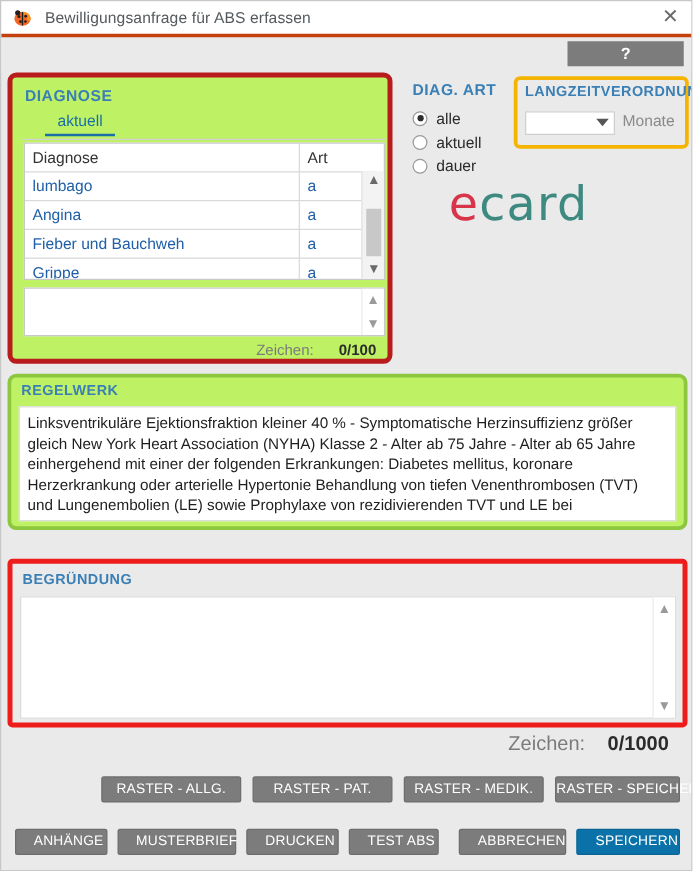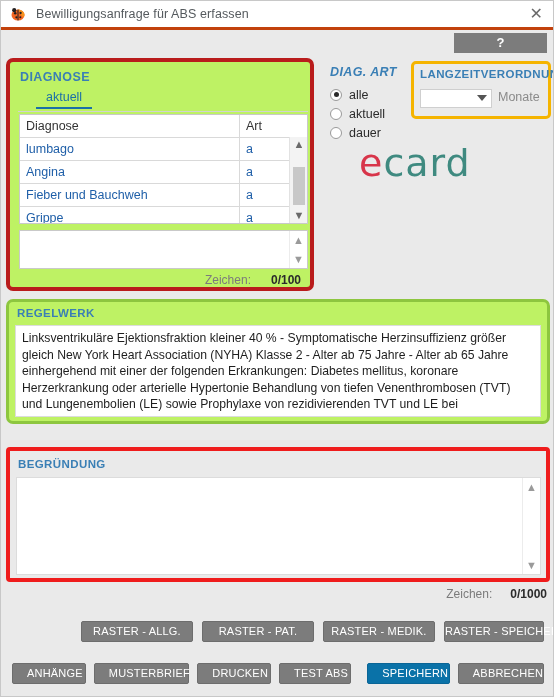--- a/index.html
+++ b/index.html
@@ -204,21 +204,21 @@
     font-weight: bold;
     margin-left: 20px;
   }
 
   
   .diagart {
     position: absolute;
     left: 329px; top: 64px;
     width: 76px;
   }
-  .diagart .hd { margin-bottom: 6px; font-style: italic; }
+  .diagart .hd { margin-bottom: 6px; }
   .radio-row {
     display: flex;
     align-items: center;
     height: 19px;
     font-size: 12.5px;
     color: #2b2b2b;
     cursor: default;
   }
   .radio {
     width: 12px; height: 12px;
@@ -351,22 +351,22 @@
   }
   .bg-area .vscroll3 .a {
     position:absolute; left:0; width:17px; height:14px;
     text-align:center; line-height:14px; font-size:11px; color:#9a9a9a;
   }
   .bg-area .vscroll3 .a.up { top:2px; }
   .bg-area .vscroll3 .a.dn { bottom:2px; }
 
   .counter2 {
     position: absolute;
-    right: 6px; top: 586px;
-    font-size: 12px;
+    right: 18px; top: 586px;
+    font-size: 16px;
     color: #7b7b7b;
     white-space: nowrap;
   }
   .counter2 b {
     color: #2b2b2b;
     font-weight: bold;
     margin-left: 18px;
   }
 
   
@@ -549,17 +549,17 @@
     <div class="btn">RASTER - MEDIK.</div>
     <div class="btn wide">RASTER - SPEICHERN</div>
   </div>
 
   <div class="row-bottom">
     <div class="btn">ANHÄNGE</div>
     <div class="btn">MUSTERBRIEF</div>
     <div class="btn">DRUCKEN</div>
     <div class="btn">TEST ABS</div>
     <div class="spacer"></div>
+    <div class="btn">ABBRECHEN</div>
     <div class="btn primary">SPEICHERN</div>
-    <div class="btn">ABBRECHEN</div>
   </div>
 
 </div>
 
 </body></html>

